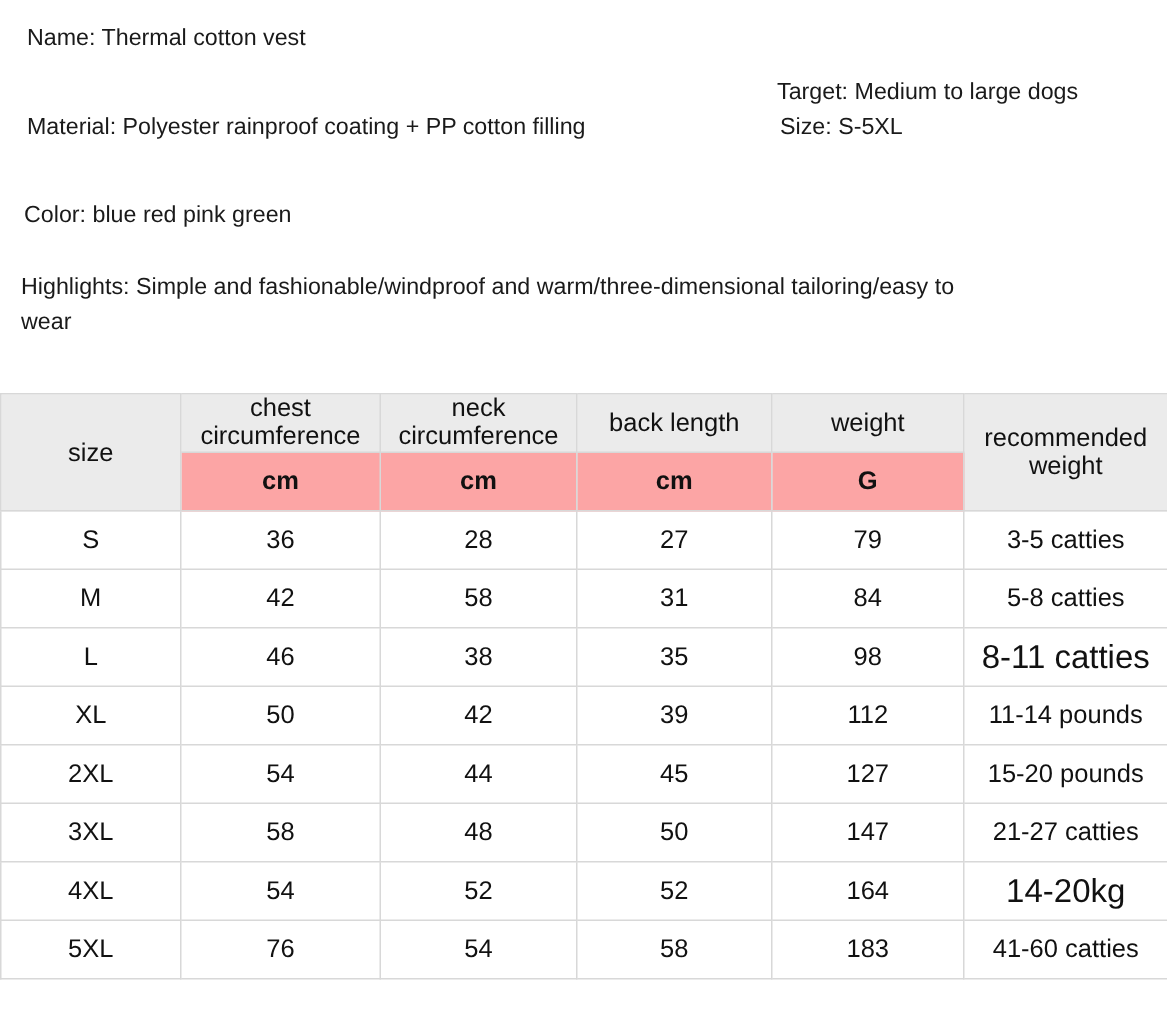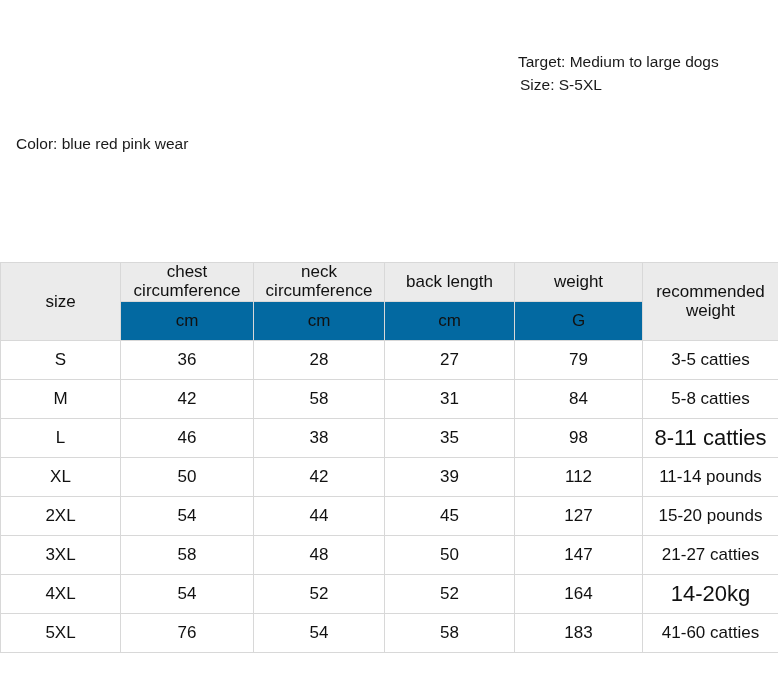--- a/index.html
+++ b/index.html
@@ -73,23 +73,23 @@
     font-weight: normal;
   }
   .hdr-main {
     font-size: 16px;
     line-height: 1.1;
   }
   .hdr-big {
     font-size: 21px;
   }
   .hdr-unit {
-    background: #0369a1;
+    background: #fca5a5;
     font-size: 16px;
-    font-weight: normal;
+    font-weight: bold;
   }
   .col-size { width: 120px; }
   .col-chest { width: 133px; }
   .col-neck { width: 131px; }
   .col-back { width: 130px; }
   .col-weight { width: 128px; }
   .col-rec { width: 136px; }
 
   .rec-cell {
     font-size: 14px;
@@ -104,23 +104,26 @@
   .size-label {
     font-size: 17px;
   }
 </style>
 </head>
 <body>
 
 <div class="page">
 
   <div class="spec">
+    <div class="spec-line spec-name">Name: Thermal cotton vest</div>
     <div class="spec-line spec-target">Target: Medium to large dogs</div>
+    <div class="spec-line spec-material">Material: Polyester rainproof coating + PP cotton filling</div>
     <div class="spec-line spec-size">Size: S-5XL</div>
-    <div class="spec-line spec-color">Color: blue red pink wear</div>
+    <div class="spec-line spec-color">Color: blue red pink green</div>
+    <div class="spec-line spec-highlights">Highlights: Simple and fashionable/windproof and warm/three-dimensional tailoring/easy to wear</div>
   </div>
 
   <div class="table-wrap">
     <table class="size-table">
       <colgroup>
         <col class="col-size">
         <col class="col-chest">
         <col class="col-neck">
         <col class="col-back">
         <col class="col-weight">

